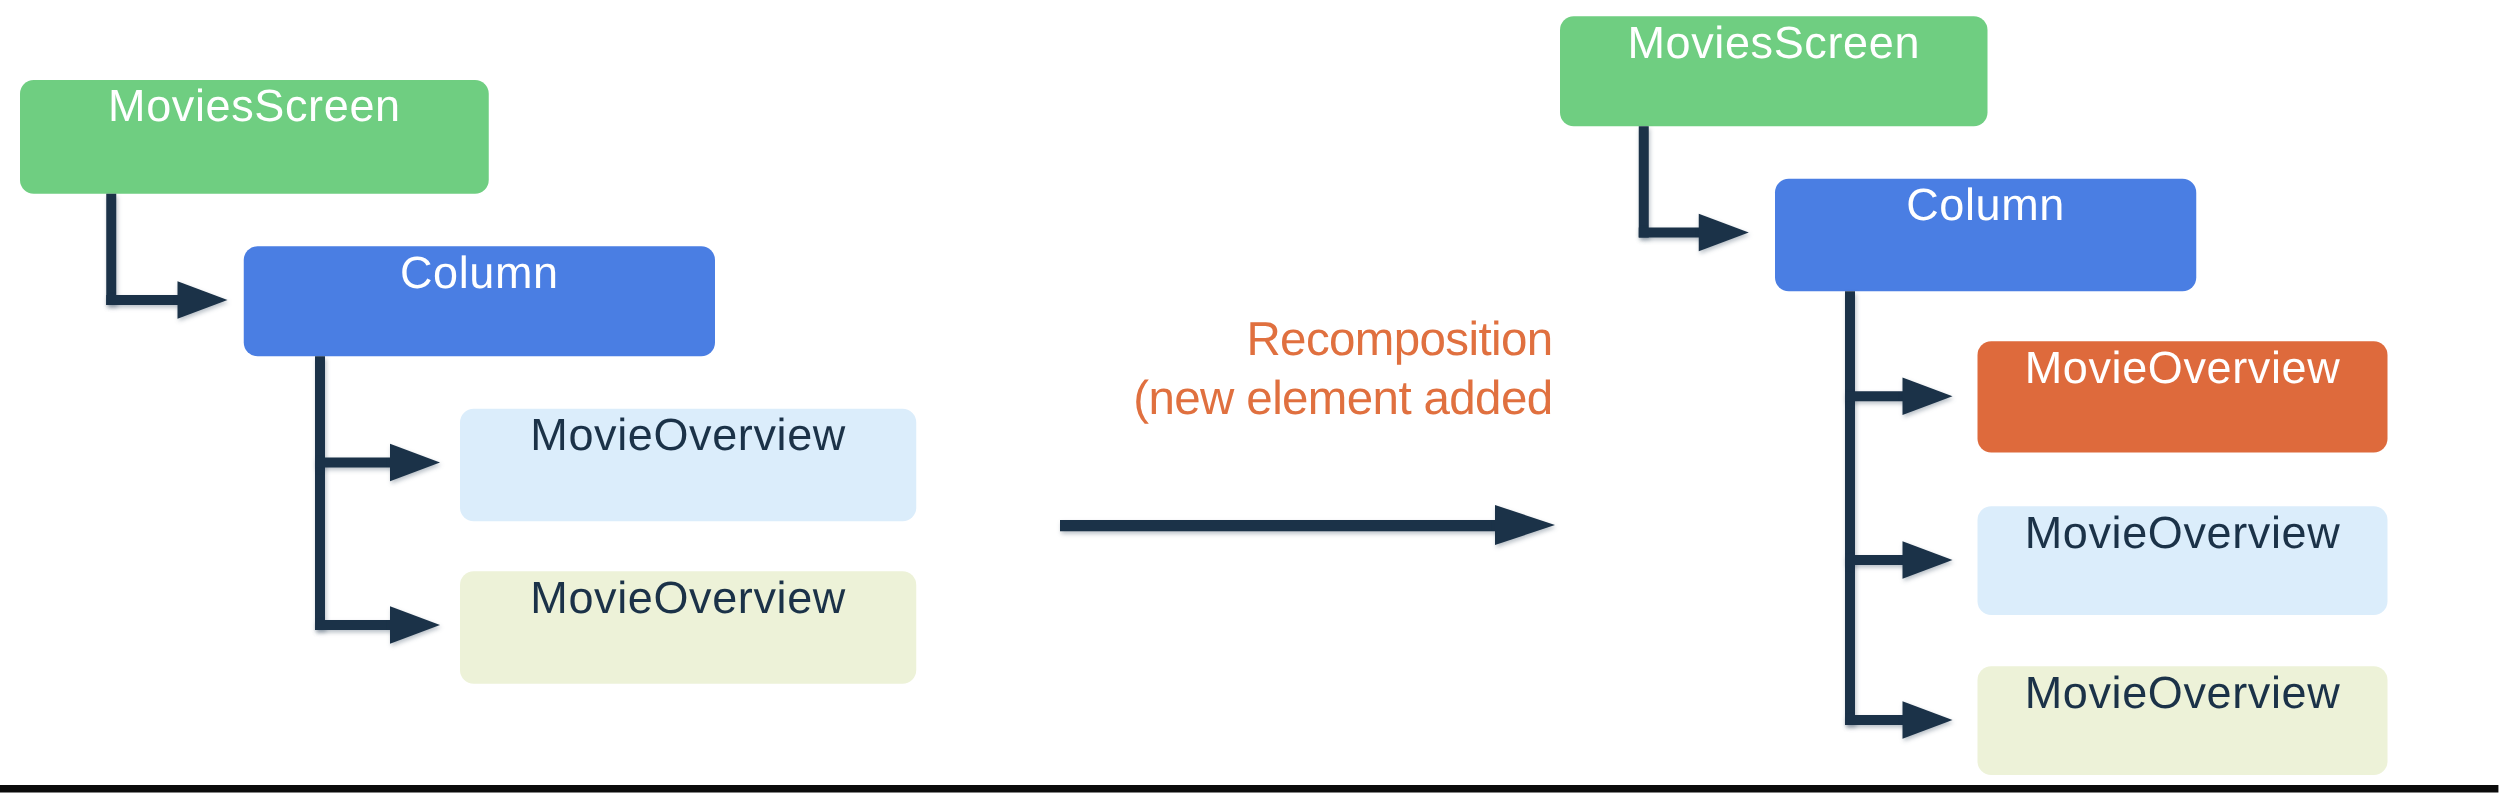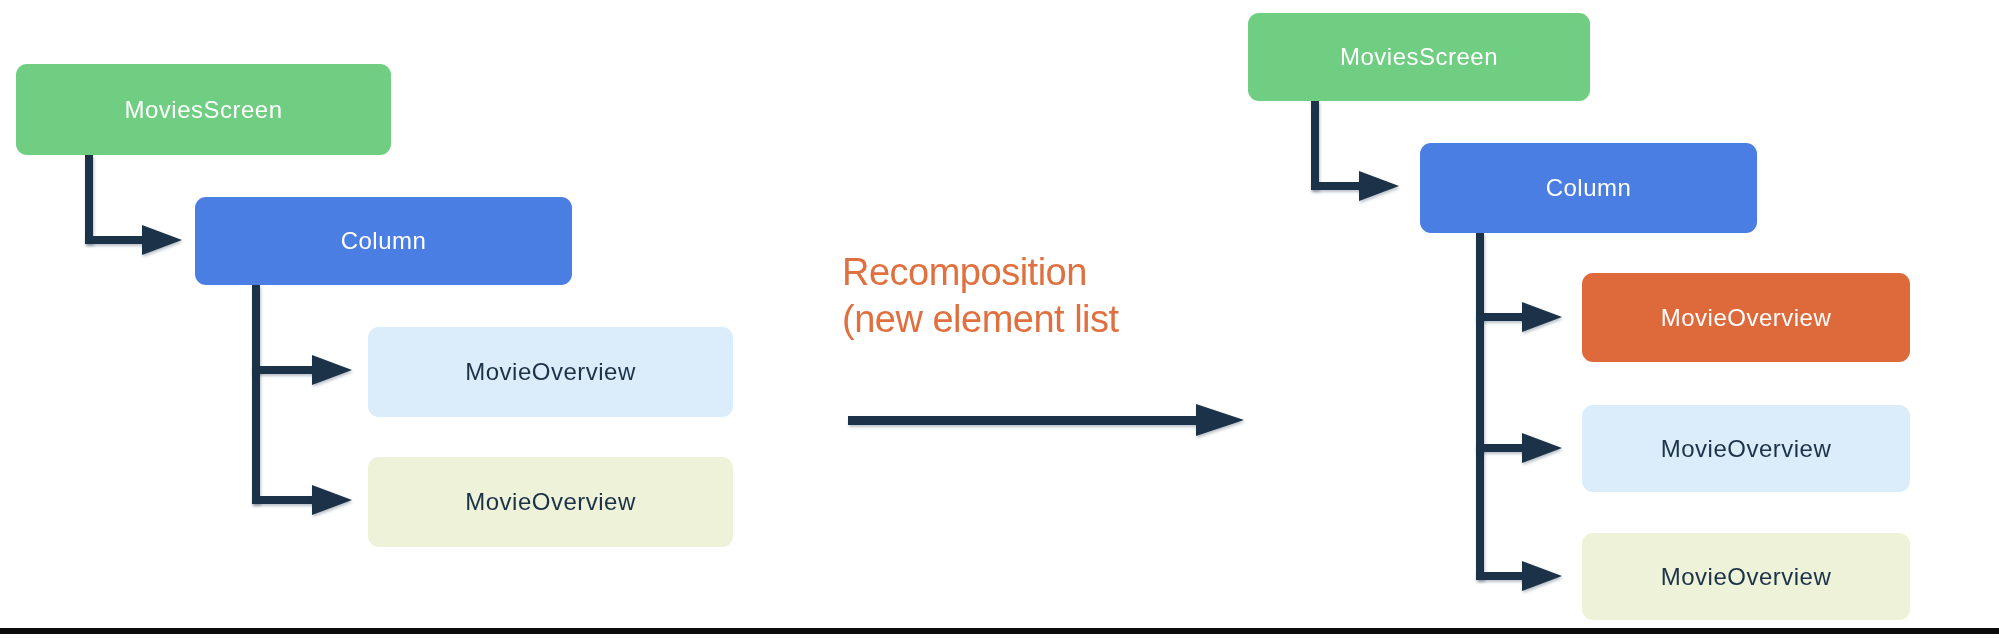--- a/index.html
+++ b/index.html
@@ -8,23 +8,23 @@
     width: 1999px;
     height: 639px;
     background: #ffffff;
     font-family: "Liberation Sans", "DejaVu Sans", sans-serif;
     overflow: hidden;
   }
   .node {
     position: absolute;
     border-radius: 11px;
     display: flex;
-    align-items: center;
+    align-items: flex-start;
     justify-content: center;
-    font-size: 24px;
+    font-size: 36px;
     font-weight: 500;
     letter-spacing: 0.5px;
   }
   .node span { white-space: nowrap; }
   .line {
     position: absolute;
     filter: drop-shadow(1.5px 2px 1.5px rgba(27,50,72,0.30));
   }
   .arrowhead {
     position: absolute;
@@ -38,21 +38,21 @@
   .arrowhead.big {
     border-top-width: 16px;
     border-bottom-width: 16px;
     border-left-width: 48px;
   }
   .annotation {
     position: absolute;
     left: 842px;
     top: 249px;
     width: 400px;
-    text-align: left;
+    text-align: right;
     font-size: 38px;
     line-height: 47px;
     font-weight: 500;
     letter-spacing: -0.5px;
   }
   .bottom-bar {
     position: absolute;
     left: 0;
     top: 628px;
     width: 1999px;
@@ -87,21 +87,21 @@
 
   <div class="line" style="left: 252px; top: 496px; width: 62px; height: 8px; background-color: rgb(27, 50, 72);"></div>
   <div class="arrowhead" style="left: 312px; top: 485px; border-left-color: rgb(27, 50, 72);"></div>
 
   <div class="node" style="left: 368px; top: 457px; width: 365px; height: 90px; background-color: rgb(237, 242, 216); color: rgb(27, 50, 72);">
     <span>MovieOverview</span>
   </div>
 
   <div class="annotation" style="color: rgb(224, 112, 63);">
     <div>Recomposition</div>
-    <div>(new element list</div>
+    <div>(new element added</div>
   </div>
 
   <div class="line" style="left: 848px; top: 416px; width: 350px; height: 9px; background-color: rgb(27, 50, 72);"></div>
   <div class="arrowhead big" style="left: 1196px; top: 404px; border-left-color: rgb(27, 50, 72);"></div>
 
   <div class="node" style="left: 1248px; top: 13px; width: 342px; height: 88px; background-color: rgb(111, 206, 129); color: rgb(255, 255, 255);">
     <span>MoviesScreen</span>
   </div>
 
   <div class="line" style="left: 1311px; top: 101px; width: 8px; height: 89px; background-color: rgb(27, 50, 72);"></div>

